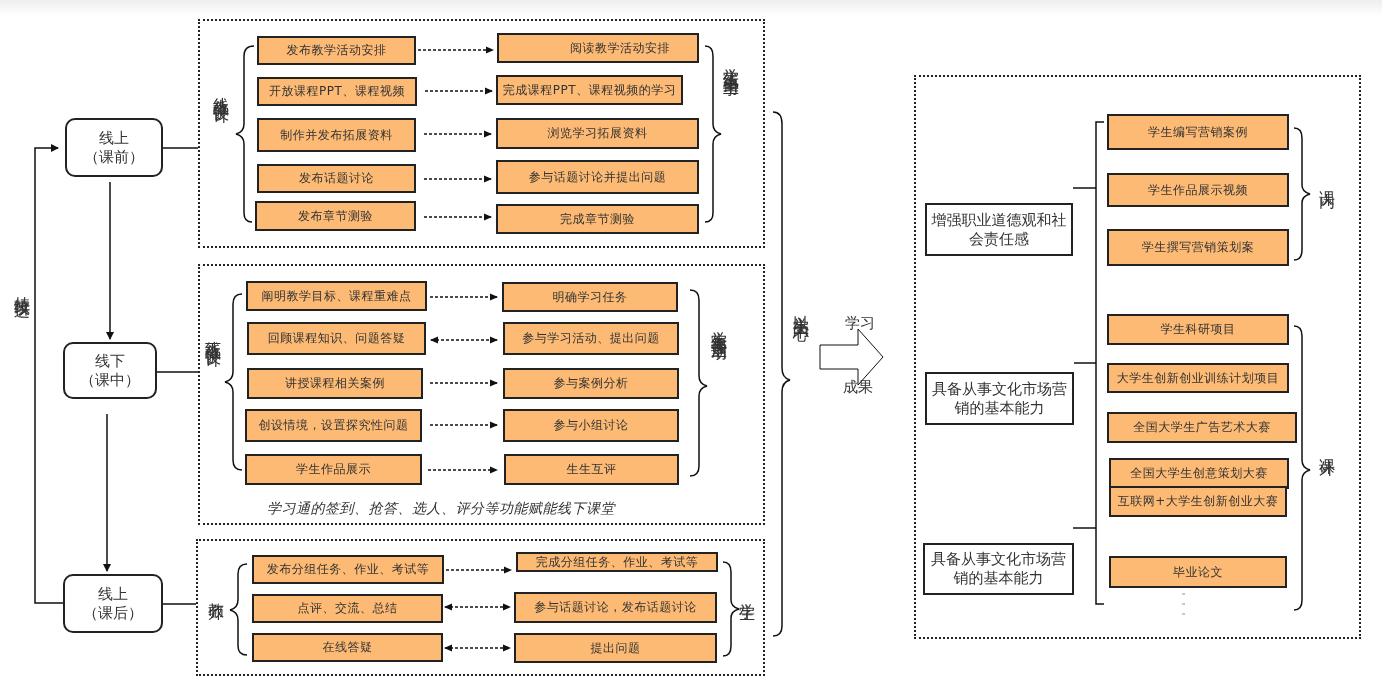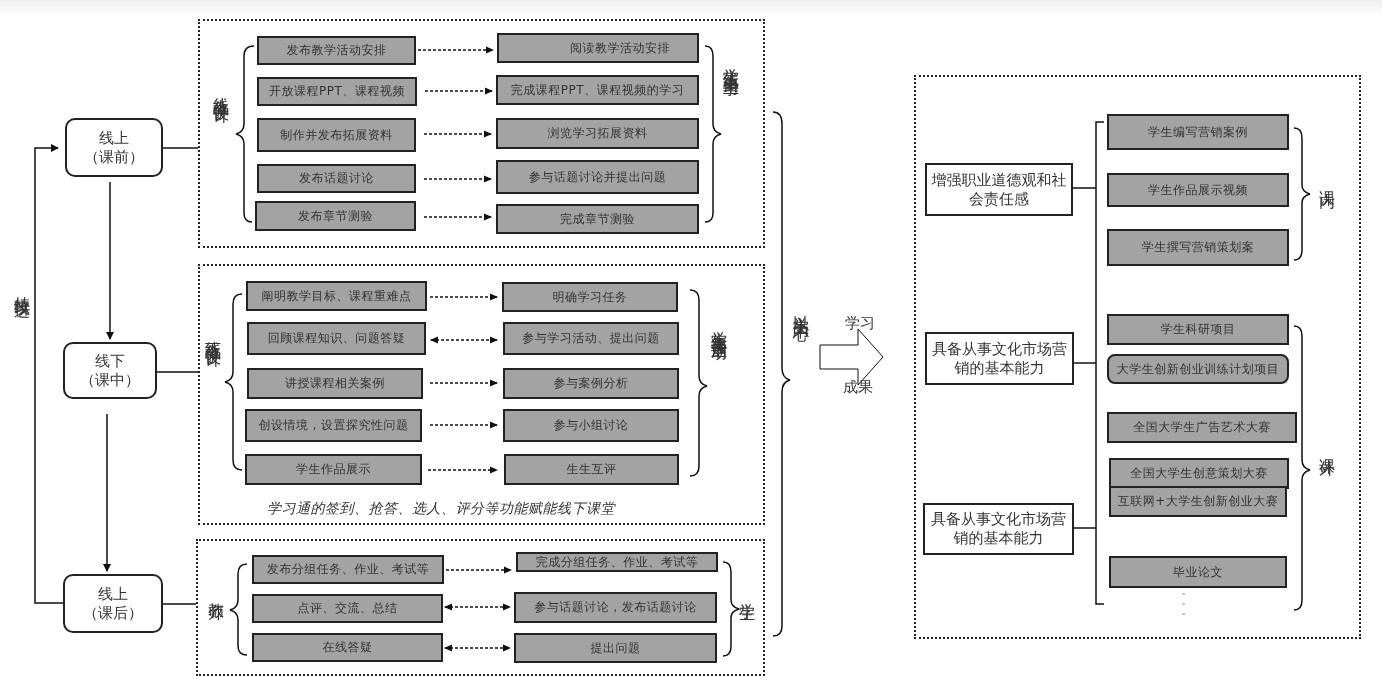--- a/index.html
+++ b/index.html
@@ -2,31 +2,31 @@
 <html><head>
 <meta charset="utf-8">
 <style>
   html, body { margin:0; padding:0; }
   body { width:1382px; height:694px; position:relative; background:#ffffff; overflow:hidden;
          font-family:"DejaVu Sans","Liberation Sans",sans-serif; color:#222; }
   .topshade { position:absolute; left:0; top:0; width:1382px; height:16px;
               background:linear-gradient(#eeeeee,#ffffff); }
   svg.lines { position:absolute; left:0; top:0; width:1382px; height:694px; }
   .panel { position:absolute; border:2px dotted #222; box-sizing:border-box; }
-  .box { position:absolute; border:2px solid #222; background:#a3a3a3; box-sizing:border-box;
+  .box { position:absolute; border:2px solid #222; background:#fdba74; box-sizing:border-box;
          display:flex; align-items:center; justify-content:center; font-size:12px; color:#333;
          white-space:nowrap; letter-spacing:0.5px; }
   .phase { position:absolute; border:2px solid #222; border-radius:10px; background:#fff; box-sizing:border-box;
            display:flex; flex-direction:column; align-items:center; justify-content:center; font-size:15px; color:#333; line-height:19px; }
   .vtext { position:absolute; writing-mode:vertical-rl; text-orientation:upright; font-size:16px; color:#333;
            letter-spacing:2px; line-height:18px; }
   .htext { position:absolute; font-size:15px; color:#333; white-space:nowrap; }
   .goal { position:absolute; border:2px solid #222; box-sizing:border-box; background:#fff;
           display:flex; align-items:center; justify-content:center; text-align:center;
-          font-size:15px; line-height:19px; color:#333; padding:0 2px; }
+          font-size:15px; line-height:19px; color:#333; padding:0 2px;margin-top:40px; }
   .caption { position:absolute; font-size:14px; color:#333; white-space:nowrap; letter-spacing:0.5px;font-style:italic; }
   .dots { position:absolute; font-size:10px; color:#555; line-height:10px; text-align:center; }
 </style>
 </head>
 <body>
 
 <div class="topshade"></div>
 
 <svg class="lines" viewBox="0 0 1382 694">
   <defs>
@@ -87,21 +87,21 @@
 <div class="vtext" style="left:212px;top:84px;">线上教学设计</div>
 <div class="vtext" style="left:722px;top:55px;">学生线上自主学习</div>
 
 <div class="box" style="left:257px;top:36px;width:159px;height:29px;">发布教学活动安排</div>
 <div class="box" style="left:257px;top:77px;width:160px;height:29px;">开放课程PPT、课程视频</div>
 <div class="box" style="left:257px;top:118px;width:159px;height:34px;">制作并发布拓展资料</div>
 <div class="box" style="left:257px;top:164px;width:159px;height:29px;">发布话题讨论</div>
 <div class="box" style="left:255px;top:201px;width:161px;height:30px;">发布章节测验</div>
 
 <div class="box" style="left:497px;top:33px;width:202px;height:30px;padding-left:44px;">阅读教学活动安排</div>
-<div class="box" style="left:496px;top:75px;width:203px;height:30px;">完成课程PPT、课程视频的学习</div>
+<div class="box" style="left:496px;top:75px;width:187px;height:30px;">完成课程PPT、课程视频的学习</div>
 <div class="box" style="left:496px;top:118px;width:203px;height:31px;">浏览学习拓展资料</div>
 <div class="box" style="left:496px;top:160px;width:203px;height:34px;">参与话题讨论并提出问题</div>
 <div class="box" style="left:496px;top:204px;width:203px;height:30px;">完成章节测验</div>
 
 <div class="panel" style="left:198px;top:264px;width:567px;height:261px;"></div>
 <div class="vtext" style="left:204px;top:328px;">线下教学设计</div>
 <div class="vtext" style="left:710px;top:318px;">学生参与课堂活动</div>
 
 <div class="box" style="left:246px;top:281px;width:181px;height:30px;">阐明教学目标、课程重难点</div>
 <div class="box" style="left:247px;top:322px;width:179px;height:33px;">回顾课程知识、问题答疑</div>
@@ -164,19 +164,19 @@
 <div class="goal" style="left:925px;top:163px;width:148px;height:53px;">增强职业道德观和社会责任感</div>
 <div class="goal" style="left:925px;top:332px;width:149px;height:53px;">具备从事文化市场营销的基本能力</div>
 <div class="goal" style="left:923px;top:503px;width:151px;height:52px;">具备从事文化市场营销的基本能力</div>
 
 <div class="box" style="left:1107px;top:114px;width:182px;height:36px;">学生编写营销案例</div>
 <div class="box" style="left:1107px;top:173px;width:182px;height:34px;">学生作品展示视频</div>
 <div class="box" style="left:1107px;top:229px;width:182px;height:37px;">学生撰写营销策划案</div>
 <div class="vtext" style="left:1318px;top:178px;">课内</div>
 
 <div class="box" style="left:1107px;top:314px;width:182px;height:31px;">学生科研项目</div>
-<div class="box" style="left:1107px;top:354px;width:182px;height:30px;border-radius:8px;">大学生创新创业训练计划项目</div>
+<div class="box" style="left:1107px;top:363px;width:182px;height:30px;">大学生创新创业训练计划项目</div>
 <div class="box" style="left:1107px;top:412px;width:190px;height:31px;">全国大学生广告艺术大赛</div>
 <div class="box" style="left:1109px;top:458px;width:180px;height:31px;">全国大学生创意策划大赛</div>
 <div class="box" style="left:1109px;top:486px;width:178px;height:31px;">互联网+大学生创新创业大赛</div>
 <div class="box" style="left:1109px;top:556px;width:178px;height:32px;">毕业论文</div>
 <div class="dots" style="left:1179px;top:591px;width:12px;writing-mode:vertical-rl;">。。。</div>
 <div class="vtext" style="left:1318px;top:446px;">课外</div>
 
 </body></html>

